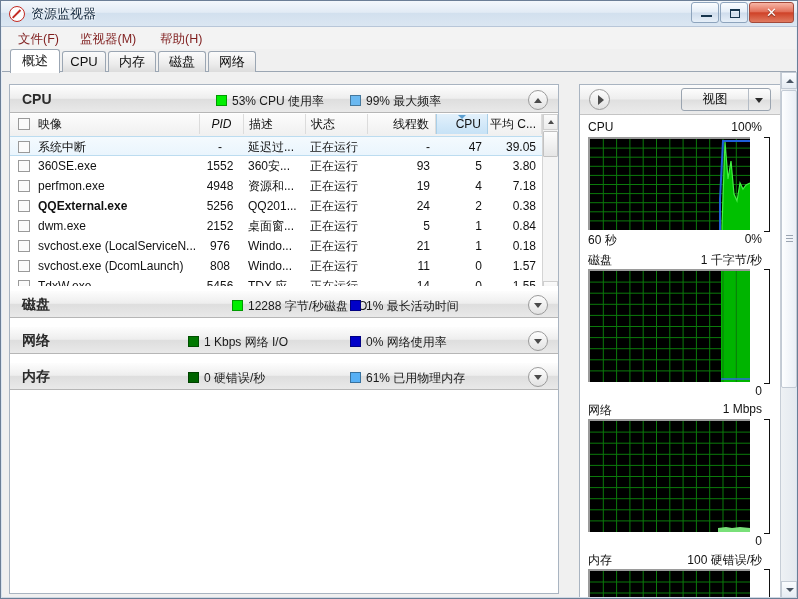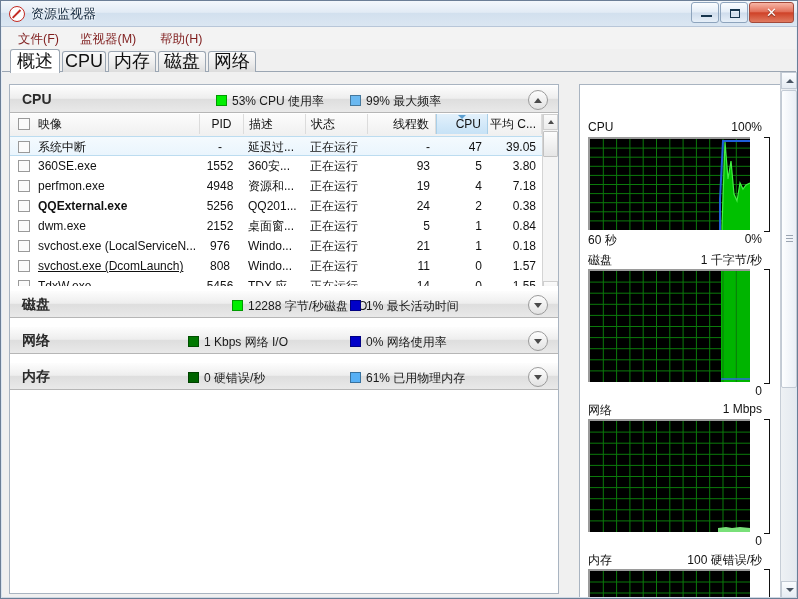--- a/index.html
+++ b/index.html
@@ -74,21 +74,21 @@
   .tabstrip {
     position: absolute; left: 1px; top: 48px; width: 794px; height: 23px;
     background: #f0f0f0;
     border-bottom: 1px solid #9ba6b3;
   }
   .tab {
     position: absolute; top: 2px; height: 21px;
     border: 1px solid #9ba6b3; border-bottom: none;
     border-radius: 3px 3px 0 0;
     background: linear-gradient(to bottom, #fbfbfb 0%, #ececec 60%, #dcdcdc 100%);
-    font-size: 18px; color: #111;
+    font-size: 13px; color: #111;
     line-height: 19px; text-align: center;
     white-space: nowrap;
   }
   .tab.active {
     background: #fff;
     top: 0px; height: 24px; line-height: 22px;
     border-color: #9ba6b3;
     z-index: 3;
   }
 
@@ -332,21 +332,21 @@
         </div>
         <div class="chev up">
             <i></i>
           </div>
       </div>
 
       <div class="table-wrap" style="top:29px; height:172px;">
         <div class="thead">
           <div class="cbx head"></div>
           <div class="th" style="left:24px;  width:166px; padding-left:4px;">映像</div>
-          <div class="th" style="left:190px; width:44px;  text-align:center;">PID</div>
+          <div class="th" style="left:190px; width:44px;  text-align:center;font-style:italic;">PID</div>
           <div class="th" style="left:234px; width:62px;  padding-left:5px;">描述</div>
           <div class="th" style="left:296px; width:62px;  padding-left:5px;">状态</div>
           <div class="th" style="left:358px; width:68px;  text-align:right; padding-right:6px;">线程数</div>
           <div class="th sorted" style="left:426px; width:52px;  text-align:right; padding-right:6px;">CPU</div>
           <div class="th" style="left:478px; width:54px;  text-align:right; padding-right:5px;">平均 C...</div>
         </div>
 
         <div class="row selected" style="top:22px;">
           <div class="cbx"></div>
           <div class="cell" style="left:28px; width:160px;">系统中断</div>
@@ -402,21 +402,21 @@
           <div class="cell" style="left:28px; width:160px;">svchost.exe (LocalServiceN...</div>
           <div class="cell c" style="left:190px;width:40px;">976</div>
           <div class="cell" style="left:238px;width:58px;">Windo...</div>
           <div class="cell" style="left:300px;width:60px;">正在运行</div>
           <div class="cell r" style="left:358px;width:62px;">21</div>
           <div class="cell r" style="left:424px;width:48px;">1</div>
           <div class="cell r" style="left:476px;width:50px;">0.18</div>
         </div>
         <div class="row" style="top:142px;">
           <div class="cbx"></div>
-          <div class="cell" style="left:28px; width:160px;text-decoration:underline;">svchost.exe (DcomLaunch)</div>
+          <div class="cell" style="left:28px; width:160px;">svchost.exe (DcomLaunch)</div>
           <div class="cell c" style="left:190px;width:40px;">808</div>
           <div class="cell" style="left:238px;width:58px;">Windo...</div>
           <div class="cell" style="left:300px;width:60px;">正在运行</div>
           <div class="cell r" style="left:358px;width:62px;">11</div>
           <div class="cell r" style="left:424px;width:48px;">0</div>
           <div class="cell r" style="left:476px;width:50px;">1.57</div>
         </div>
         <div class="row" style="top:162px;">
           <div class="cbx"></div>
           <div class="cell" style="left:28px; width:160px;">TdxW.exe</div>
@@ -473,20 +473,31 @@
         </div>
         <div class="chev down">
             <i></i>
           </div>
       </div>
 
     </div>
 
     <div class="rightpane">
 
+      <div class="rp-toolbar">
+        <div class="rp-expand">
+            <i></i>
+          </div>
+        <div class="view-btn">
+          <div class="lbl">视图</div>
+          <div class="arw">
+              <i></i>
+            </div>
+        </div>
+      </div>
 
       <div class="graph-block" style="top:33px; height:132px;">
         <div class="g-name" style="top:2px;">CPU</div>
         <div class="g-max" style="top:2px;">100%</div>
         <div class="g-canvas" style="top:19px; height:93px;">
           <svg width="160" height="91" viewBox="0 0 160 91" preserveAspectRatio="none">
             <rect x="0" y="0" width="160" height="91" fill="#000"></rect>
             <g stroke="#0b7a0b" stroke-width="1">
               <line x1="0" y1="9.1" x2="160" y2="9.1"></line>
                 <line x1="0" y1="18.2" x2="160" y2="18.2"></line>

